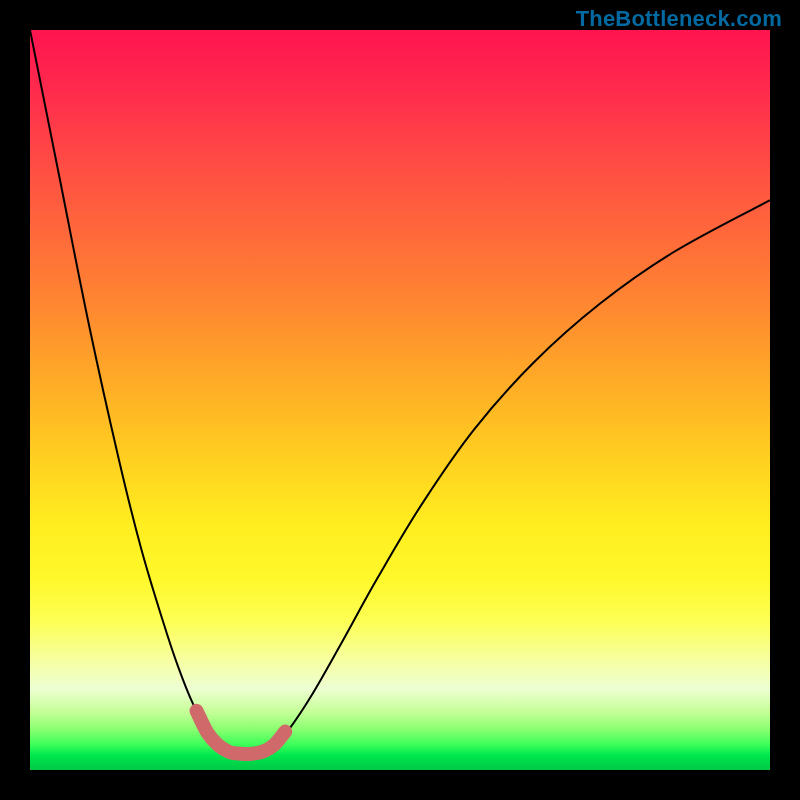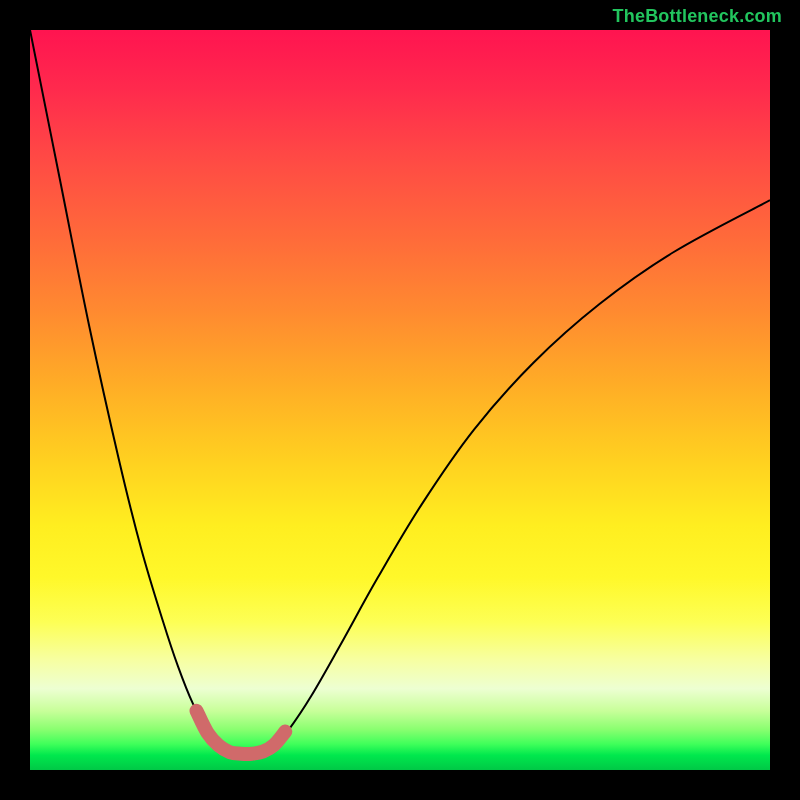--- a/index.html
+++ b/index.html
@@ -14,22 +14,22 @@
   .stage {
     position: relative;
     width: 800px;
     height: 800px;
     background: #000;
   }
   .watermark {
     position: absolute;
     top: 6px;
     right: 18px;
-    color: #22c55e;
-    font-size: 18px;
+    color: #0369a1;
+    font-size: 22px;
     font-weight: 600;
     letter-spacing: 0.2px;
     z-index: 10;
   }
   .plot-area {
     position: absolute;
     left: 30px;
     top: 30px;
     width: 740px;
     height: 740px;

